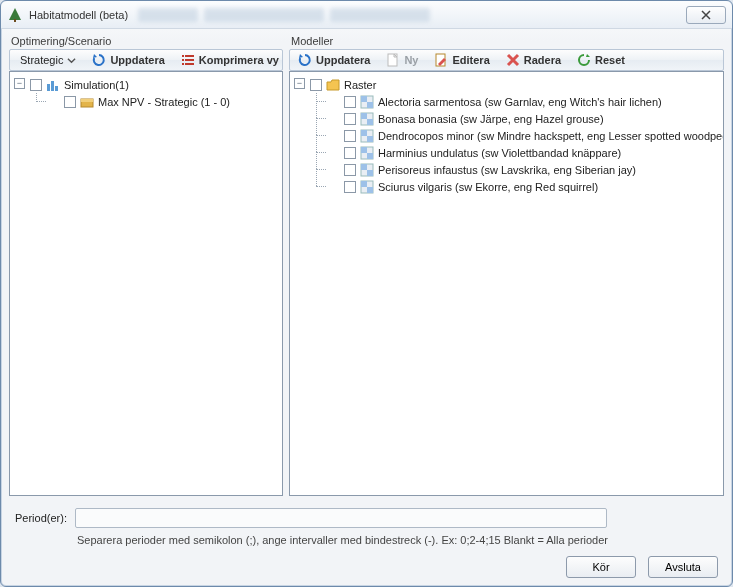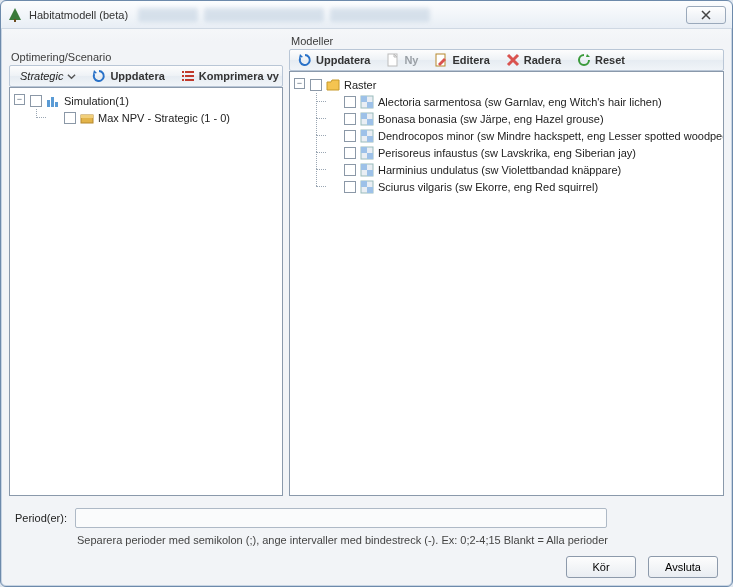--- a/index.html
+++ b/index.html
@@ -21,31 +21,31 @@
   .titlebar .blur { margin-left:10px; height:14px; flex:0 0 auto; display:flex; gap:6px; filter:blur(2px); opacity:0.5; }
   .titlebar .blur span { display:inline-block; height:14px; background:#bcd; border-radius:2px; }
   .titlebar .close {
     margin-left:auto; width:40px; height:18px; border:1px solid #9aa9bb; border-radius:3px;
     background:linear-gradient(#fefefe,#e8edf3); display:flex; align-items:center; justify-content:center;
     color:#445; font-size:10px; cursor:pointer;
   }
   .body { flex:1 1 auto; padding:6px 8px 8px 8px; display:flex; flex-direction:column; gap:4px; }
   .cols { display:flex; gap:6px; flex:1 1 auto; min-height:0; }
   .col { display:flex; flex-direction:column; min-width:0; }
-  .col.left { flex:0 0 274px;margin-top:16px; }
+  .col.left { flex:0 0 274px; }
   .col.right { flex:1 1 auto; }
   .section-label { color:#3b3b3b; padding:0 2px 2px 2px; }
   .toolbar {
     height:22px; border:1px solid #b9c6d6; border-radius:2px; display:flex; align-items:center;
     background:linear-gradient(#fdfdfd,#eef2f6 49%,#e6ecf2 51%,#f0f4f8);
     padding:0 4px; gap:8px; overflow:hidden;
   }
   .tbtn { display:flex; align-items:center; gap:4px; padding:1px 4px; cursor:pointer; color:#333; white-space:nowrap;font-weight:bold; }
   .tbtn.disabled { color:#9aa0a6; cursor:default; }
-  .dropdown { display:flex; align-items:center; gap:4px; padding:1px 4px 1px 6px; cursor:pointer;font-style:italic; }
+  .dropdown { display:flex; align-items:center; gap:4px; padding:1px 4px 1px 6px; cursor:pointer; }
   .chev { width:9px; height:9px; }
   .ico { width:14px; height:14px; display:inline-flex; align-items:center; justify-content:center; }
   .panel {
     flex:1 1 auto; background:#fff; border:1px solid #8a99ab; overflow:auto; padding:4px 4px;
   }
   .tree { list-style:none; margin:0; padding:0; }
   .tree ul { list-style:none; margin:0; padding:0 0 0 18px; }
   .node { position:relative; padding-left:16px; }
   .row { display:flex; align-items:center; gap:4px; height:17px; white-space:nowrap; }
   .toggle {
@@ -275,34 +275,34 @@
                   <li class="node">
                     <div class="row">
                       <div class="cb"></div>
                       <span class="ico">
                         <svg viewBox="0 0 14 14" width="14" height="14">
                           <rect x="1" y="1" width="12" height="12" fill="#e9eef4" stroke="#9bb"></rect>
                           <rect x="1" y="1" width="6" height="6" fill="#9dc1e8"></rect>
                           <rect x="7" y="7" width="6" height="6" fill="#9dc1e8"></rect>
                         </svg>
                       </span>
+                      <span class="lbl">Harminius undulatus (sw Violettbandad knäppare)</span>
+                    </div>
+                  </li>
+                  <li class="node">
+                    <div class="row">
+                      <div class="cb"></div>
+                      <span class="ico">
+                        <svg viewBox="0 0 14 14" width="14" height="14">
+                          <rect x="1" y="1" width="12" height="12" fill="#e9eef4" stroke="#9bb"></rect>
+                          <rect x="1" y="1" width="6" height="6" fill="#9dc1e8"></rect>
+                          <rect x="7" y="7" width="6" height="6" fill="#9dc1e8"></rect>
+                        </svg>
+                      </span>
                       <span class="lbl">Perisoreus infaustus (sw Lavskrika, eng Siberian jay)</span>
-                    </div>
-                  </li>
-                  <li class="node">
-                    <div class="row">
-                      <div class="cb"></div>
-                      <span class="ico">
-                        <svg viewBox="0 0 14 14" width="14" height="14">
-                          <rect x="1" y="1" width="12" height="12" fill="#e9eef4" stroke="#9bb"></rect>
-                          <rect x="1" y="1" width="6" height="6" fill="#9dc1e8"></rect>
-                          <rect x="7" y="7" width="6" height="6" fill="#9dc1e8"></rect>
-                        </svg>
-                      </span>
-                      <span class="lbl">Harminius undulatus (sw Violettbandad knäppare)</span>
                     </div>
                   </li>
                   <li class="node">
                     <div class="row">
                       <div class="cb"></div>
                       <span class="ico">
                         <svg viewBox="0 0 14 14" width="14" height="14">
                           <rect x="1" y="1" width="12" height="12" fill="#e9eef4" stroke="#9bb"></rect>
                           <rect x="1" y="1" width="6" height="6" fill="#9dc1e8"></rect>
                           <rect x="7" y="7" width="6" height="6" fill="#9dc1e8"></rect>

